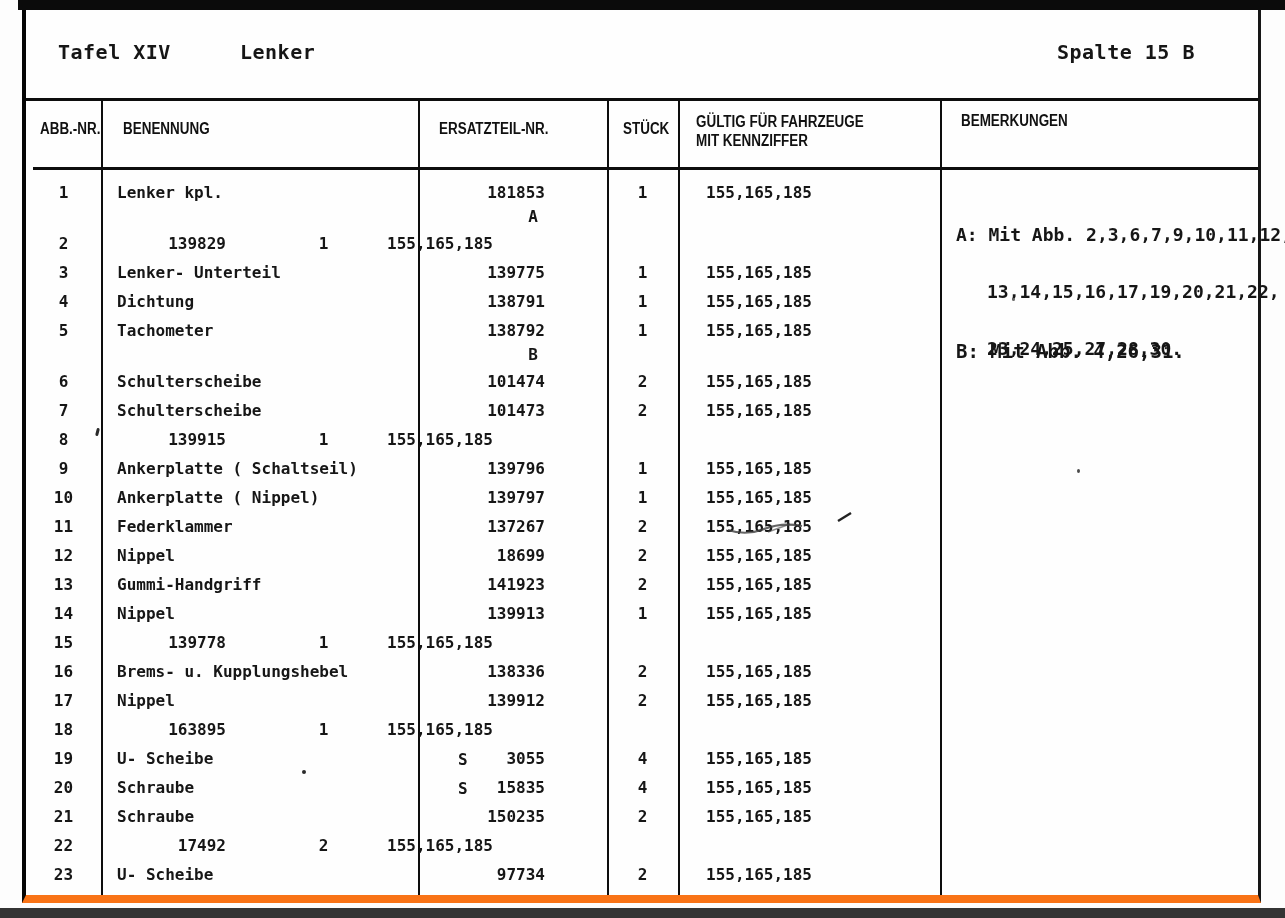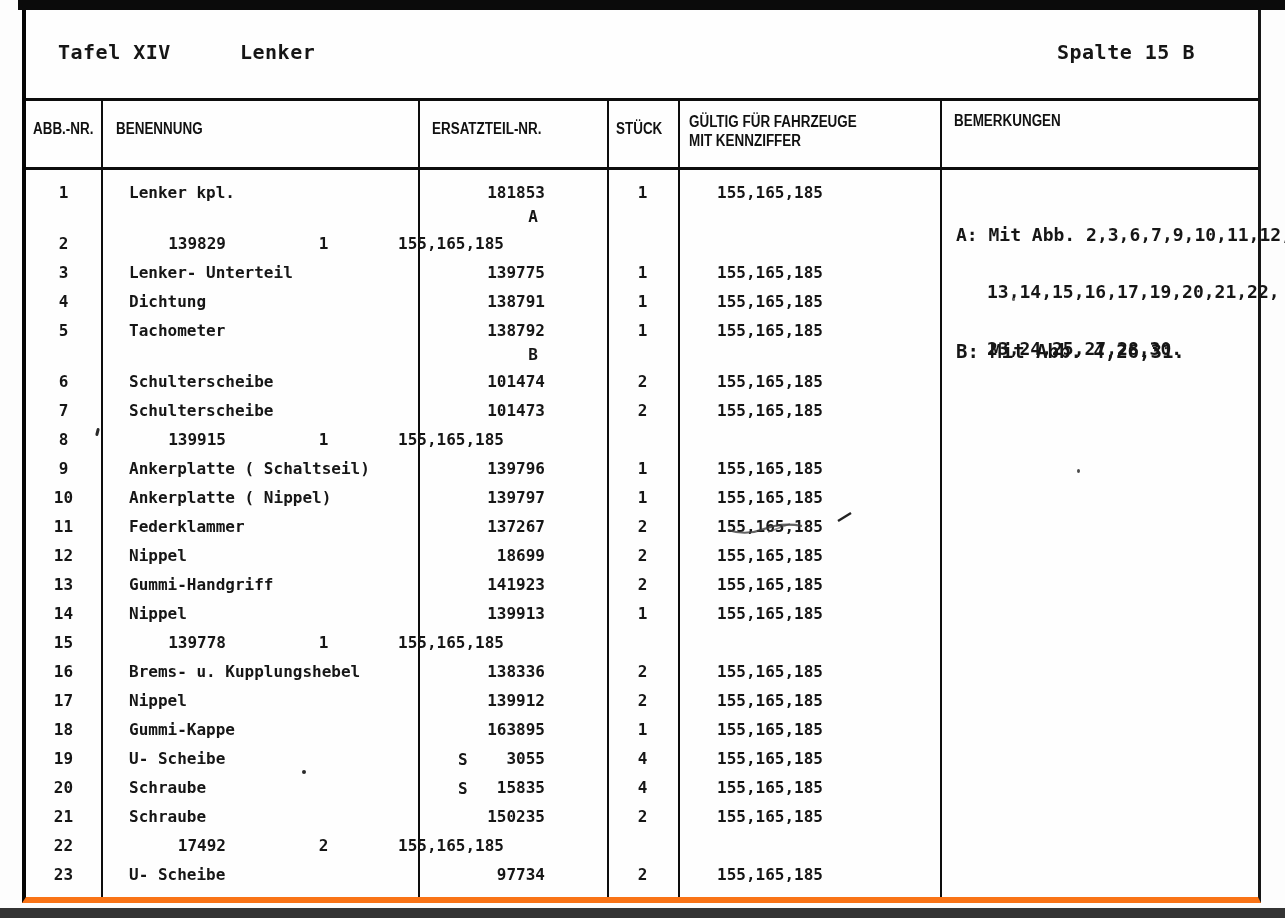--- a/index.html
+++ b/index.html
@@ -11,57 +11,57 @@
     -webkit-font-smoothing:antialiased;
   }
   .top-strip{position:absolute;left:18px;top:0;right:0;height:10px;background:#0b0b0b;}
   .bottom-strip{position:absolute;left:0;right:0;top:908px;height:10px;background:#343434;}
 
   .page{
     position:absolute; left:22px; top:10px; width:1239px; height:893px;
     box-sizing:border-box; background:#fefefe;
     border-left:4px solid #050505;
     border-right:3px solid #161616;
-    border-bottom:6px solid #f97316;
+    border-bottom:8px solid #f97316;
   }
 
   
   .title-band{position:absolute;left:0;top:0;right:0;height:88px;border-bottom:3px solid #0d0d0d;}
   .title-band span{position:absolute;top:42px;transform:translateY(-50%);font-size:20px;font-weight:bold;letter-spacing:.5px;white-space:pre;}
   .t-tafel{left:32px;}
   .t-lenker{left:214px;}
   .t-spalte{left:1031px;}
 
   
   .table-area{position:absolute;left:0;top:91px;right:0;bottom:0;}
   .vline{position:absolute;top:0;bottom:0;width:2px;background:#0d0d0d;}
   .vl1{left:75px;}.vl2{left:392px;}.vl3{left:581px;}.vl4{left:652px;}.vl5{left:914px;}
 
   .header-row{position:relative;height:66px;border-bottom:3px solid #0d0d0d;
-    font-family:"Liberation Sans", sans-serif;font-weight:bold;font-size:16px;color:#111;}
+    font-family:"Liberation Sans", sans-serif;font-weight:bold;font-size:16px;color:#111;margin-left:7px;}
   .hlbl{position:absolute;white-space:nowrap;}
   .cond{display:inline-block;transform:scaleX(.84);transform-origin:0 50%;letter-spacing:0;}
   .h-abb{left:7px;top:19px;}
   .h-ben{left:90px;top:19px;}
   .h-ers{left:406px;top:19px;}
   .h-stk{left:590px;top:19px;}
   .h-gue{left:663px;top:11px;line-height:19px;}
   .h-bem{left:928px;top:11px;}
 
   
   .tbody{position:relative;padding-top:8px;height:721px;font-size:16px;font-weight:bold;}
   .brow{display:flex;height:29px;align-items:center;white-space:pre;}
   .brow.sub{height:22px;align-items:flex-start;}
   .c1{width:75px;text-align:center;flex:none;}
-  .c2{width:319px;padding-left:28px;box-sizing:border-box;flex:none;overflow:hidden;}
+  .c2{width:319px;padding-left:16px;box-sizing:border-box;flex:none;overflow:hidden;}
   .c3{width:187px;text-align:right;padding-right:62px;box-sizing:border-box;flex:none;position:relative;}
   .c3 .prefix{position:absolute;left:38px;top:50%;transform:translateY(-50%);}
   .brow.sub .c3{padding-right:69px;}
   .c4{width:71px;text-align:center;flex:none;}
-  .c5{width:262px;padding-left:39px;box-sizing:border-box;flex:none;}
+  .c5{width:262px;padding-left:28px;box-sizing:border-box;flex:none;}
 
   
   .remarks{position:absolute;left:930px;top:17px;width:300px;font-size:18px;font-weight:bold;line-height:19px;white-space:pre;}
   .remarks .cont{padding-left:31px;}
   .note-b{position:absolute;left:930px;top:170px;font-size:19px;font-weight:bold;white-space:pre;}
 
   
   .speck{position:absolute;background:#2a2a2a;border-radius:50%;}
   .sp-a{left:70px;top:258px;width:3px;height:8px;border-radius:2px;transform:rotate(14deg);}
   .sp-b{left:276px;top:600px;width:4px;height:4px;}
@@ -134,21 +134,21 @@
           <div class="brow"><div class="c1">8</div><div class="c3">139915</div><div class="c4">1</div><div class="c5">155,165,185</div></div>
           <div class="brow"><div class="c1">9</div><div class="c2">Ankerplatte ( Schaltseil)</div><div class="c3">139796</div><div class="c4">1</div><div class="c5">155,165,185</div></div>
           <div class="brow"><div class="c1">10</div><div class="c2">Ankerplatte ( Nippel)</div><div class="c3">139797</div><div class="c4">1</div><div class="c5">155,165,185</div></div>
           <div class="brow"><div class="c1">11</div><div class="c2">Federklammer</div><div class="c3">137267</div><div class="c4">2</div><div class="c5">155,165,185</div></div>
           <div class="brow"><div class="c1">12</div><div class="c2">Nippel</div><div class="c3">18699</div><div class="c4">2</div><div class="c5">155,165,185</div></div>
           <div class="brow"><div class="c1">13</div><div class="c2">Gummi-Handgriff</div><div class="c3">141923</div><div class="c4">2</div><div class="c5">155,165,185</div></div>
           <div class="brow"><div class="c1">14</div><div class="c2">Nippel</div><div class="c3">139913</div><div class="c4">1</div><div class="c5">155,165,185</div></div>
           <div class="brow"><div class="c1">15</div><div class="c3">139778</div><div class="c4">1</div><div class="c5">155,165,185</div></div>
           <div class="brow"><div class="c1">16</div><div class="c2">Brems- u. Kupplungshebel</div><div class="c3">138336</div><div class="c4">2</div><div class="c5">155,165,185</div></div>
           <div class="brow"><div class="c1">17</div><div class="c2">Nippel</div><div class="c3">139912</div><div class="c4">2</div><div class="c5">155,165,185</div></div>
-          <div class="brow"><div class="c1">18</div><div class="c2">Gummi-Kappe</div><div class="c3">163895</div><div class="c4">1</div><div class="c5">155,165,185</div></div>
+          <div class="brow"><div class="c1">18</div><div class="c3">163895</div><div class="c4">1</div><div class="c5">155,165,185</div></div>
           <div class="brow"><div class="c1">19</div><div class="c2">U- Scheibe</div><div class="c3">3055<span class="prefix">S</span></div><div class="c4">4</div><div class="c5">155,165,185</div></div>
           <div class="brow"><div class="c1">20</div><div class="c2">Schraube</div><div class="c3">15835<span class="prefix">S</span></div><div class="c4">4</div><div class="c5">155,165,185</div></div>
           <div class="brow"><div class="c1">21</div><div class="c2">Schraube</div><div class="c3">150235</div><div class="c4">2</div><div class="c5">155,165,185</div></div>
           <div class="brow"><div class="c1">22</div><div class="c3">17492</div><div class="c4">2</div><div class="c5">155,165,185</div></div>
           <div class="brow"><div class="c1">23</div><div class="c2">U- Scheibe</div><div class="c3">97734</div><div class="c4">2</div><div class="c5">155,165,185</div></div>
         </div>
     </div>
   </div>
 </div>
 

